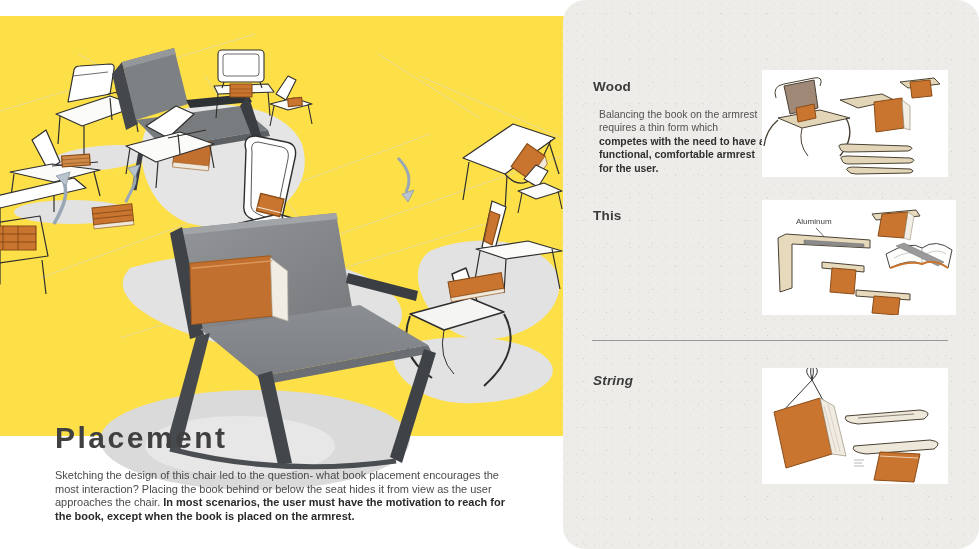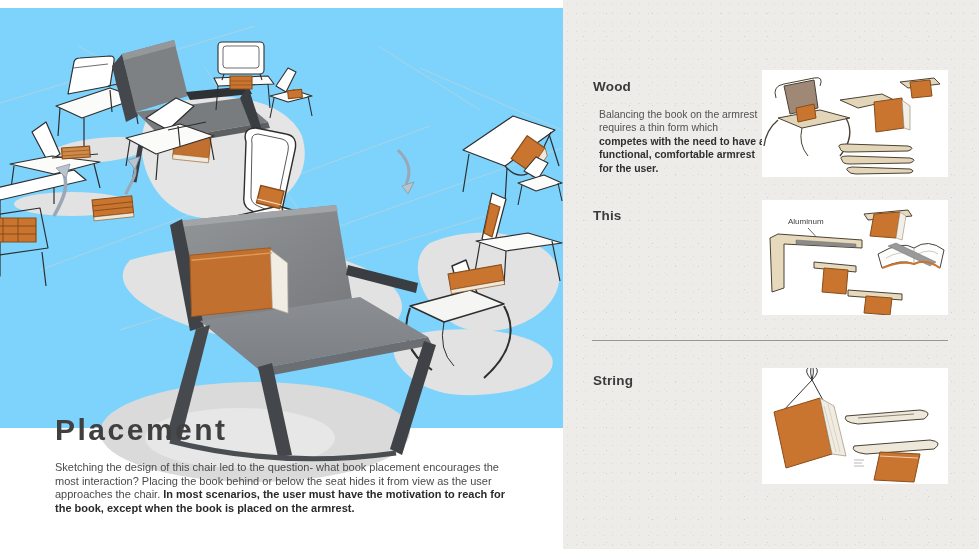--- a/index.html
+++ b/index.html
@@ -1,51 +1,51 @@
 <!DOCTYPE html>
 <html><head>
 <meta charset="utf-8">
 <style>
   html,body{margin:0;padding:0;}
   body{font-family:"Liberation Sans",sans-serif;background:#ffffff;}
   .canvas{position:relative;width:979px;height:549px;background:#ffffff;overflow:hidden;}
 
   
-  .sketch-area{position:absolute;left:0;top:8px;width:565px;height:420px;background:#7dd3fc;}
+  .sketch-area{position:absolute;left:0;top:16px;width:565px;height:420px;background:#fde047;}
   .collage{position:absolute;left:0;top:0;width:565px;height:549px;}
   .page-title{position:absolute;left:55px;top:405px;margin:0;font-size:30px;font-weight:700;
     letter-spacing:2.5px;color:#404040;}
   .intro-par{position:absolute;left:55px;top:453px;width:452px;margin:0;font-size:11px;
     line-height:13.6px;color:#4a4a4a;}
   .intro-par .b{font-weight:700;color:#2a2a2a;}
 
   
   .panel{position:absolute;left:563px;top:0;width:416px;height:549px;
     background-color:#edece9;
     background-image:radial-gradient(#dcdad5 0.6px,transparent 0.7px),
                      radial-gradient(#e4e2dd 0.6px,transparent 0.7px),
                      radial-gradient(#d2d0cb 0.5px,transparent 0.6px);
     background-size:9px 9px,13px 13px,23px 23px;
-    background-position:0 0,4px 6px,9px 2px;}
+    background-position:0 0,4px 6px,9px 2px;border-radius:22px;}
   .sec-head{position:absolute;margin:0;font-size:13.5px;font-weight:700;color:#3b3b3b;letter-spacing:.2px;}
   .sec-body{position:absolute;margin:6px;font-size:10.4px;line-height:13.4px;color:#525252;}
   .sec-body .b{font-weight:700;color:#2f2f2f;}
   .card{position:absolute;background:#ffffff;}
   .card svg{display:block;}
   .divider{position:absolute;left:29px;top:340px;width:356px;height:1px;background:#979797;}
 
   #wood-head{left:30px;top:79px;}
   #wood-body{left:30px;top:102px;width:170px;}
   #wood-card{left:199px;top:70px;width:186px;height:107px;}
 
   #metal-head{left:30px;top:208px;}
   #metal-body{left:30px;top:231px;width:176px;}
-  #metal-card{left:199px;top:200px;width:186px;height:115px;}
-
-  #string-head{left:30px;top:373px;}
+  #metal-card{left:199px;top:200px;width:186px;height:115px;padding-left:8px;}
+
+  #string-head{left:30px;top:373px;font-style:italic;}
   #string-body{left:30px;top:396px;width:170px;}
   #string-card{left:199px;top:368px;width:186px;height:116px;}
 </style>
 </head>
 <body>
 
 <div class="canvas">
 
   <div class="sketch-area">
 

